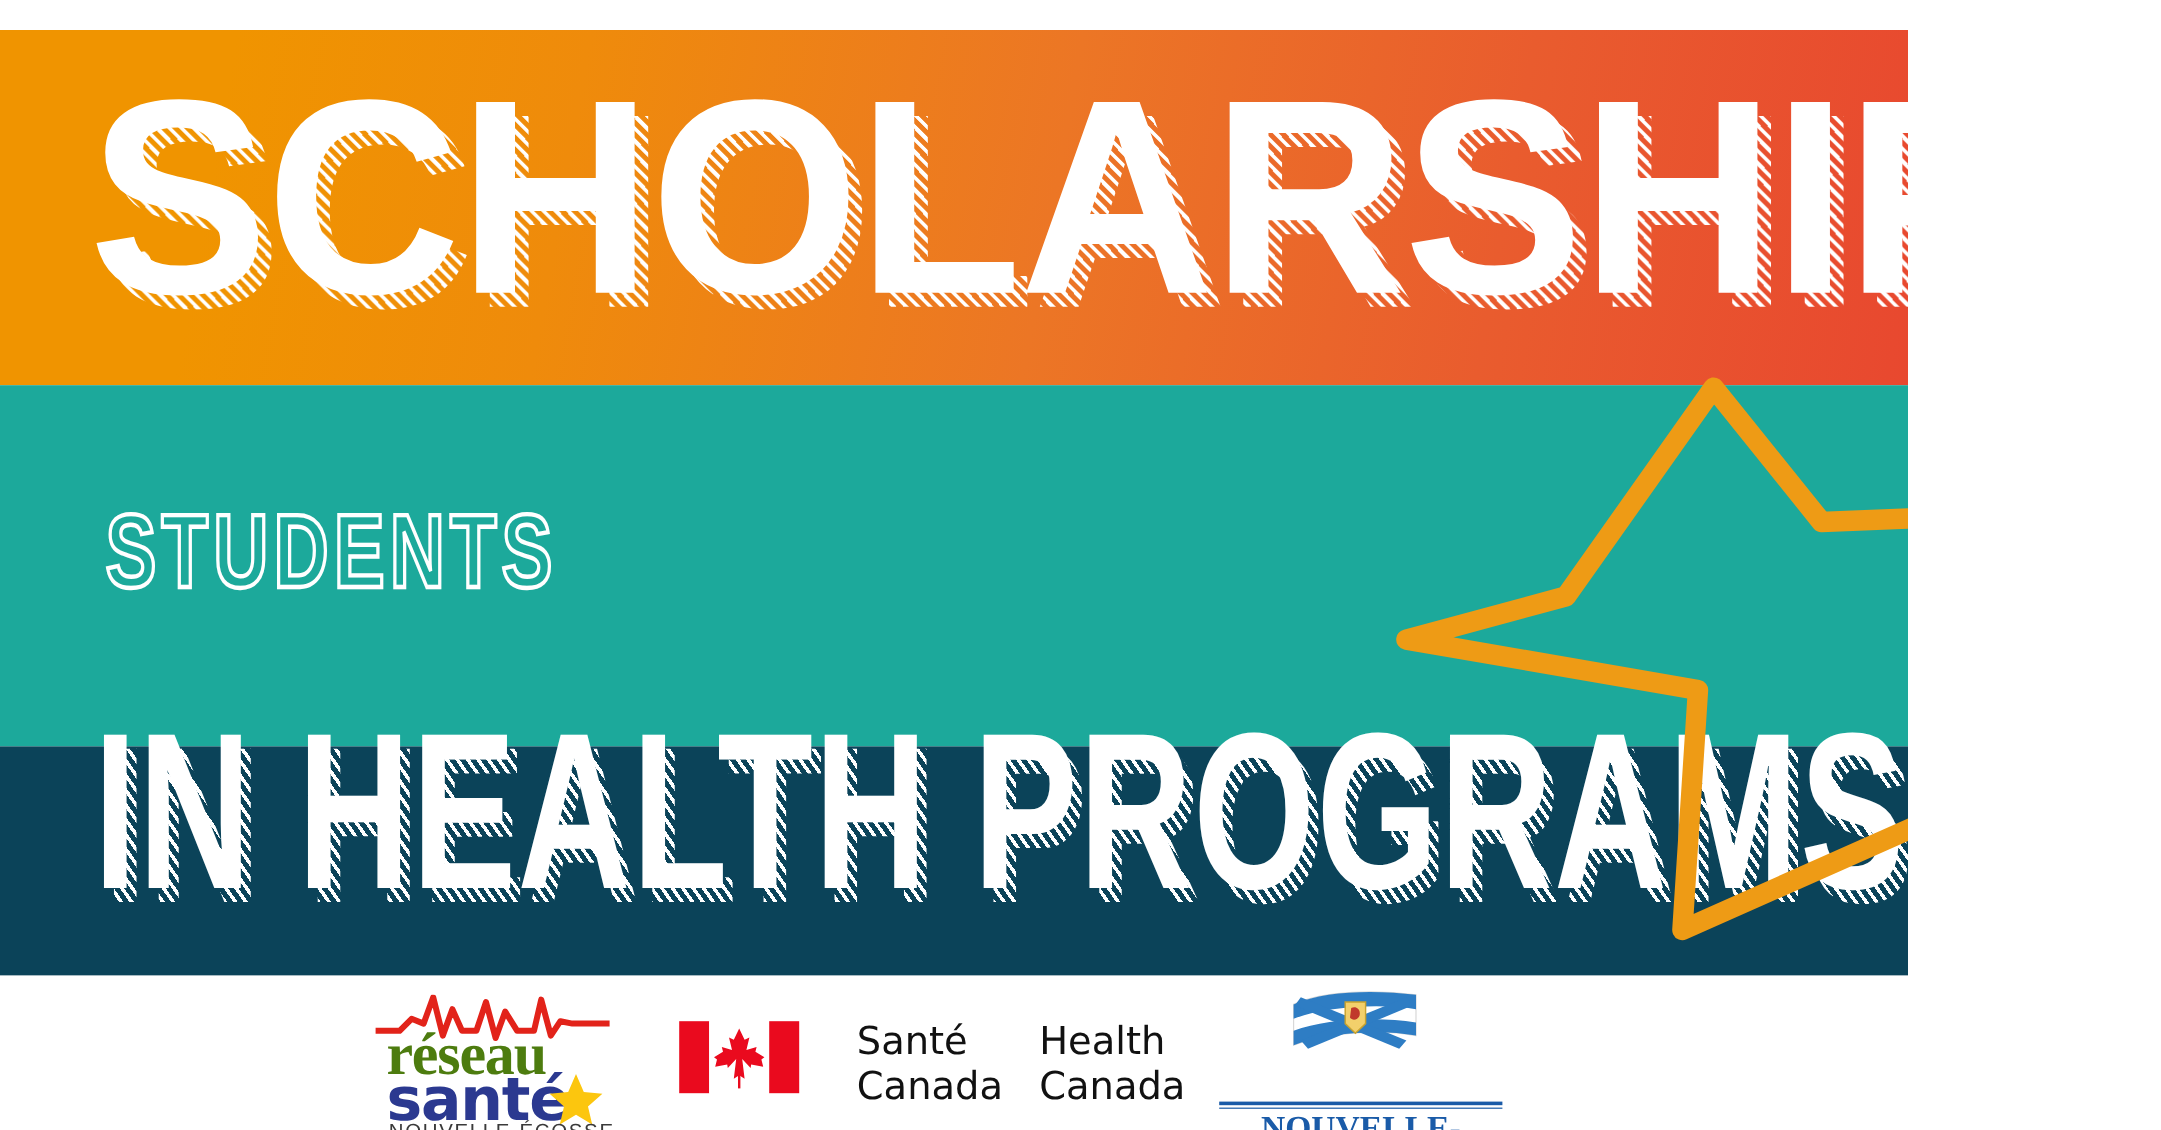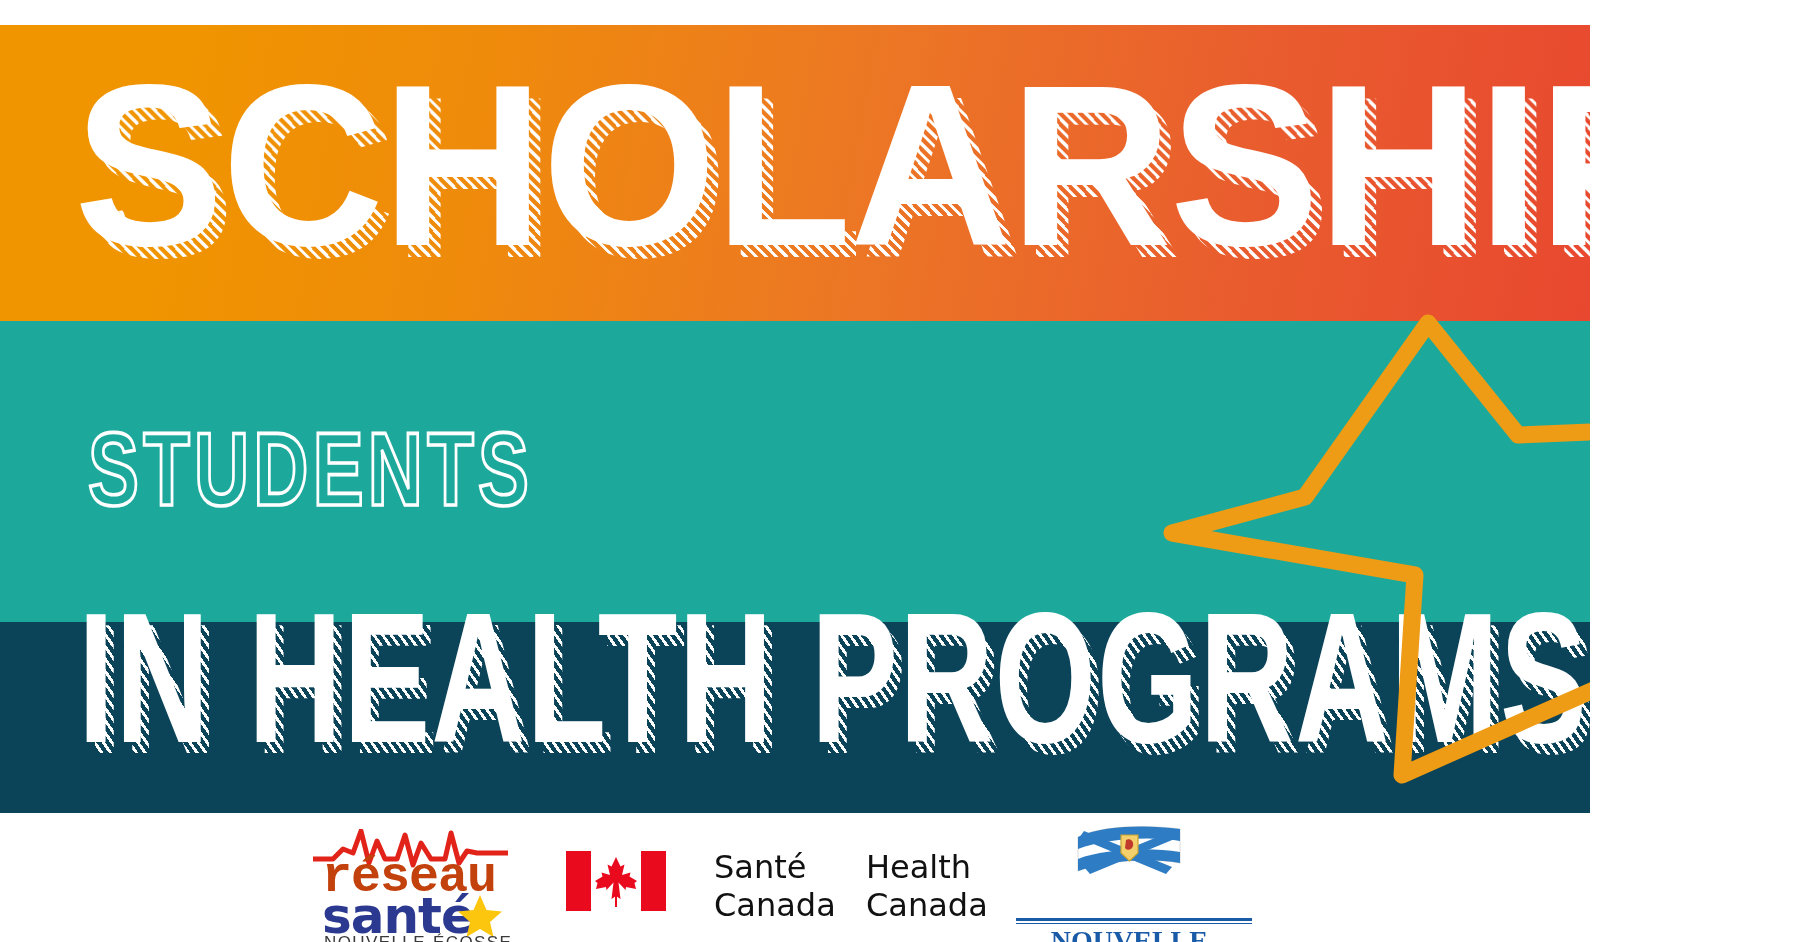--- a/index.html
+++ b/index.html
@@ -74,33 +74,33 @@
     color:transparent;
     background-image:repeating-linear-gradient(48deg,
         #ffffff 0px,#ffffff 4px,
         rgba(0,0,0,0) 4px, rgba(0,0,0,0) 11px);
     -webkit-background-clip:text;background-clip:text;
     -webkit-text-stroke:2.5px #ffffff;
     paint-order:stroke fill;
   }
   #t-for{left:88px;top:276px;font-size:96px;letter-spacing:4px;}
   #t-for .squish{transform:scaleX(1.06) scaleY(1.45);}
-  #t-students{left:88px;top:392px;font-size:72px;letter-spacing:4px;}
+  #t-students{left:88px;top:392px;font-size:60px;letter-spacing:4px;}
   #t-students .squish{transform:scaleX(1.06) scaleY(1.45);}
 
   
   #star-svg{position:absolute;left:1130px;top:250px;width:680px;height:520px;overflow:visible;z-index:3;}
 
   
   .logos{position:absolute;left:0;top:788px;width:100%;height:154px;}
 
   .logo-reseau{position:absolute;left:308px;top:16px;width:205px;height:124px;}
   .r-ekg{position:absolute;left:5px;top:0;width:195px;height:40px;}
-  .r-word1{position:absolute;left:14px;top:24px;font-family:Liberation Mono, monospace;
-    font-weight:bold;font-size:50px;color:#c2410c;letter-spacing:-1px;line-height:1;}
+  .r-word1{position:absolute;left:14px;top:24px;font-family:Liberation Serif, serif;
+    font-weight:bold;font-size:50px;color:#4d7c0f;letter-spacing:-1px;line-height:1;}
   .r-word2{position:absolute;left:14px;top:62px;font-family:"DejaVu Sans", sans-serif;
     font-weight:bold;font-size:50px;color:#2B3990;letter-spacing:-1px;line-height:1;}
   .r-star{position:absolute;left:148px;top:64px;width:48px;height:46px;}
   .r-sub{position:absolute;left:16px;top:104px;font-family:"Liberation Sans", sans-serif;
     font-size:17px;color:#3A3A3A;letter-spacing:1.4px;}
 
   .logo-canada{position:absolute;left:566px;top:38px;width:420px;height:82px;}
   .flag{position:absolute;left:0;top:0;width:100px;height:60px;}
   .flag .fb{position:absolute;top:0;width:25px;height:60px;background:#EA0A1E;}
   .flag .fb.l{left:0;}

